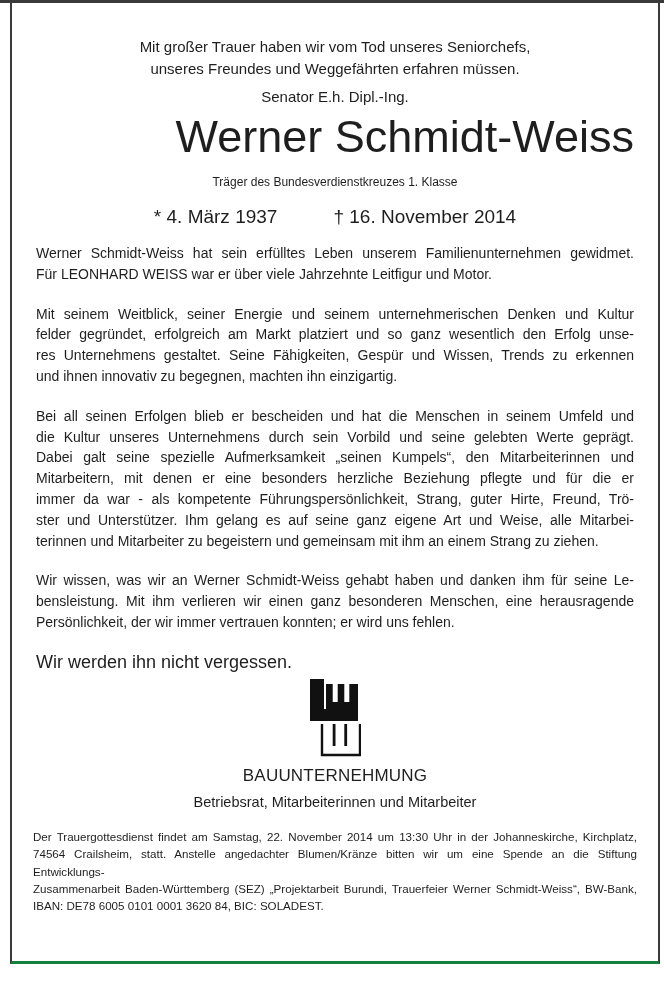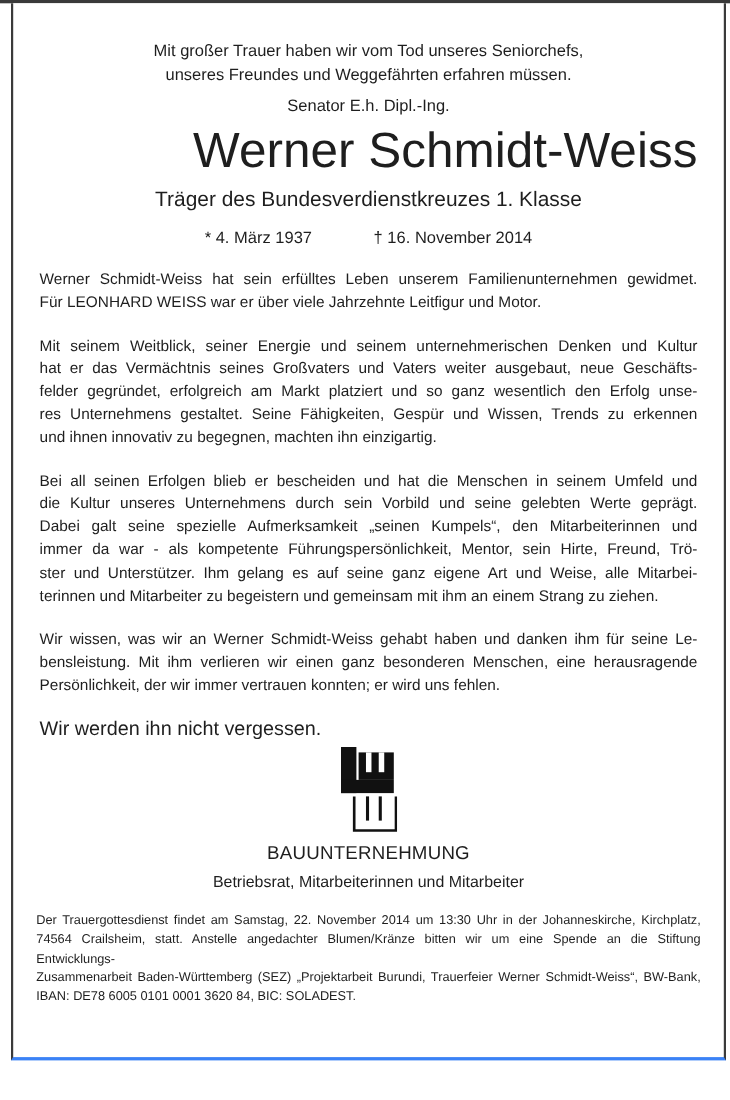--- a/index.html
+++ b/index.html
@@ -4,30 +4,30 @@
 <style>
   html,body{margin:0;padding:0;}
   body{
     width:664px;height:1000px;background:#ffffff;position:relative;
     font-family:"Liberation Sans",sans-serif;color:#1e1e1e;
     -webkit-font-smoothing:antialiased;
   }
   .edge-strip{position:absolute;left:0;top:0;width:664px;height:3px;background:#3a3a3a;}
   .notice{
     position:absolute;left:10px;top:3px;width:646px;height:958px;
-    border-left:2px solid #3a3a3a;border-right:2px solid #3a3a3a;border-bottom:3px solid #3b82f6;
+    border-left:2px solid #3a3a3a;border-right:2px solid #3a3a3a;border-bottom:3px solid #15803d;
     overflow:hidden;background:#fff;
   }
   .sec{margin-left:24px;margin-right:24px;}
   .intro{margin-top:33px;font-size:15px;line-height:22px;}
   .iline{text-align:center;}
   .senator{margin-top:9px;font-size:15px;line-height:16px;text-align:center;}
   .name{margin-top:7px;font-size:45px;line-height:50px;text-align:right;letter-spacing:0;white-space:nowrap;}
-  .honor{margin-top:12px;font-size:19px;line-height:16px;text-align:center;}
-  .dates{margin-top:19px;font-size:15px;line-height:16px;display:flex;justify-content:center;gap:56px;}
+  .honor{margin-top:12px;font-size:12px;line-height:16px;text-align:center;}
+  .dates{margin-top:19px;font-size:19px;line-height:16px;display:flex;justify-content:center;gap:56px;}
   .body-text{margin-top:18px;font-size:14px;line-height:20.8px;}
   .para{margin:0 0 19px 0;}
   .bline{text-align:justify;text-align-last:justify;}
   .bline.last{text-align:center;text-align-last:left;}
   .farewell{font-size:18px;line-height:20.8px;text-align:left;}
   .logo-wrap{margin-top:6px;display:flex;justify-content:center;}
   .logo-wrap svg{display:block;}
   .company{margin-top:8px;text-align:center;}
   .company-name{font-size:18.5px;line-height:22px;letter-spacing:0.4px;}
   .company-sub{font-size:17px;line-height:21px;letter-spacing:0.2px;}
@@ -60,30 +60,30 @@
     <span>† 16. November 2014</span>
   </div>
 
   <div class="sec body-text">
       <div class="para">
         <div class="bline">Werner Schmidt-Weiss hat sein erfülltes Leben unserem Familienunternehmen gewidmet.</div>
         <div class="bline last">Für LEONHARD WEISS war er über viele Jahrzehnte Leitfigur und Motor.</div>
       </div>
       <div class="para">
         <div class="bline">Mit seinem Weitblick, seiner Energie und seinem unternehmerischen Denken und Kultur</div>
-        <div class="bline">hat er das Vermächtnis seines Großvaters und Vaters weiter ausgebaut, neue Geschäfts-</div>
         <div class="bline">felder gegründet, erfolgreich am Markt platziert und so ganz wesentlich den Erfolg unse-</div>
         <div class="bline">res Unternehmens gestaltet. Seine Fähigkeiten, Gespür und Wissen, Trends zu erkennen</div>
         <div class="bline last">und ihnen innovativ zu begegnen, machten ihn einzigartig.</div>
       </div>
       <div class="para">
         <div class="bline">Bei all seinen Erfolgen blieb er bescheiden und hat die Menschen in seinem Umfeld und</div>
         <div class="bline">die Kultur unseres Unternehmens durch sein Vorbild und seine gelebten Werte geprägt.</div>
         <div class="bline">Dabei galt seine spezielle Aufmerksamkeit „seinen Kumpels“, den Mitarbeiterinnen und</div>
-        <div class="bline">immer da war - als kompetente Führungspersönlichkeit, Mentor, sein Hirte, Freund, Trö-</div>
+        <div class="bline">Mitarbeitern, mit denen er eine besonders herzliche Beziehung pflegte und für die er</div>
+        <div class="bline">immer da war - als kompetente Führungspersönlichkeit, Strang, guter Hirte, Freund, Trö-</div>
         <div class="bline">ster und Unterstützer. Ihm gelang es auf seine ganz eigene Art und Weise, alle Mitarbei-</div>
         <div class="bline last">terinnen und Mitarbeiter zu begeistern und gemeinsam mit ihm an einem Strang zu ziehen.</div>
       </div>
       <div class="para">
         <div class="bline">Wir wissen, was wir an Werner Schmidt-Weiss gehabt haben und danken ihm für seine Le-</div>
         <div class="bline">bensleistung. Mit ihm verlieren wir einen ganz besonderen Menschen, eine herausragende</div>
         <div class="bline last">Persönlichkeit, der wir immer vertrauen konnten; er wird uns fehlen.</div>
       </div>
     </div>
 

